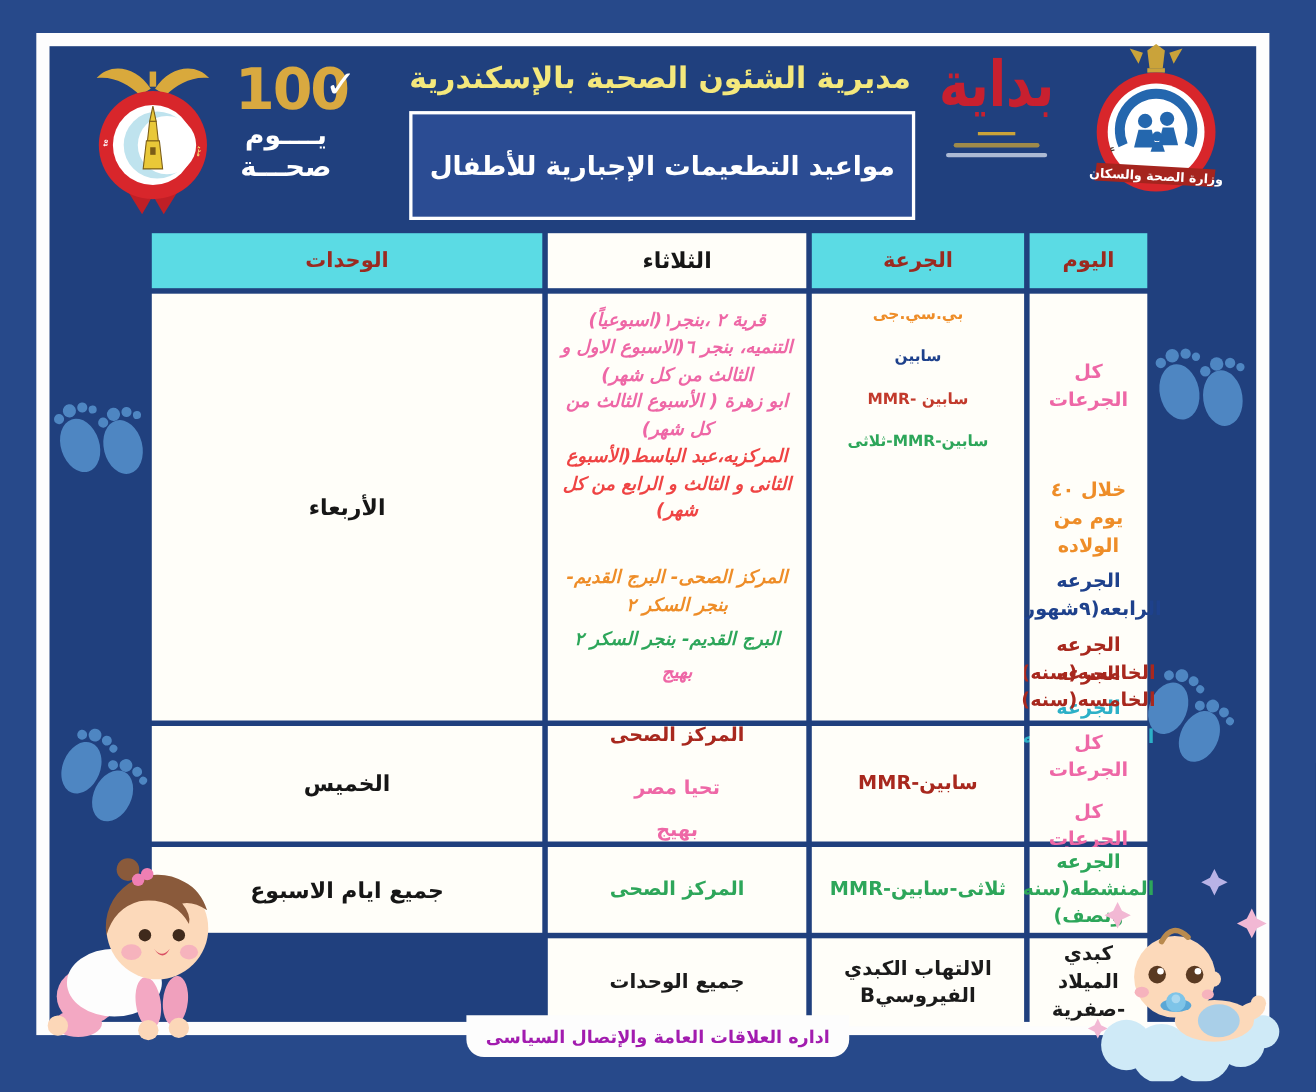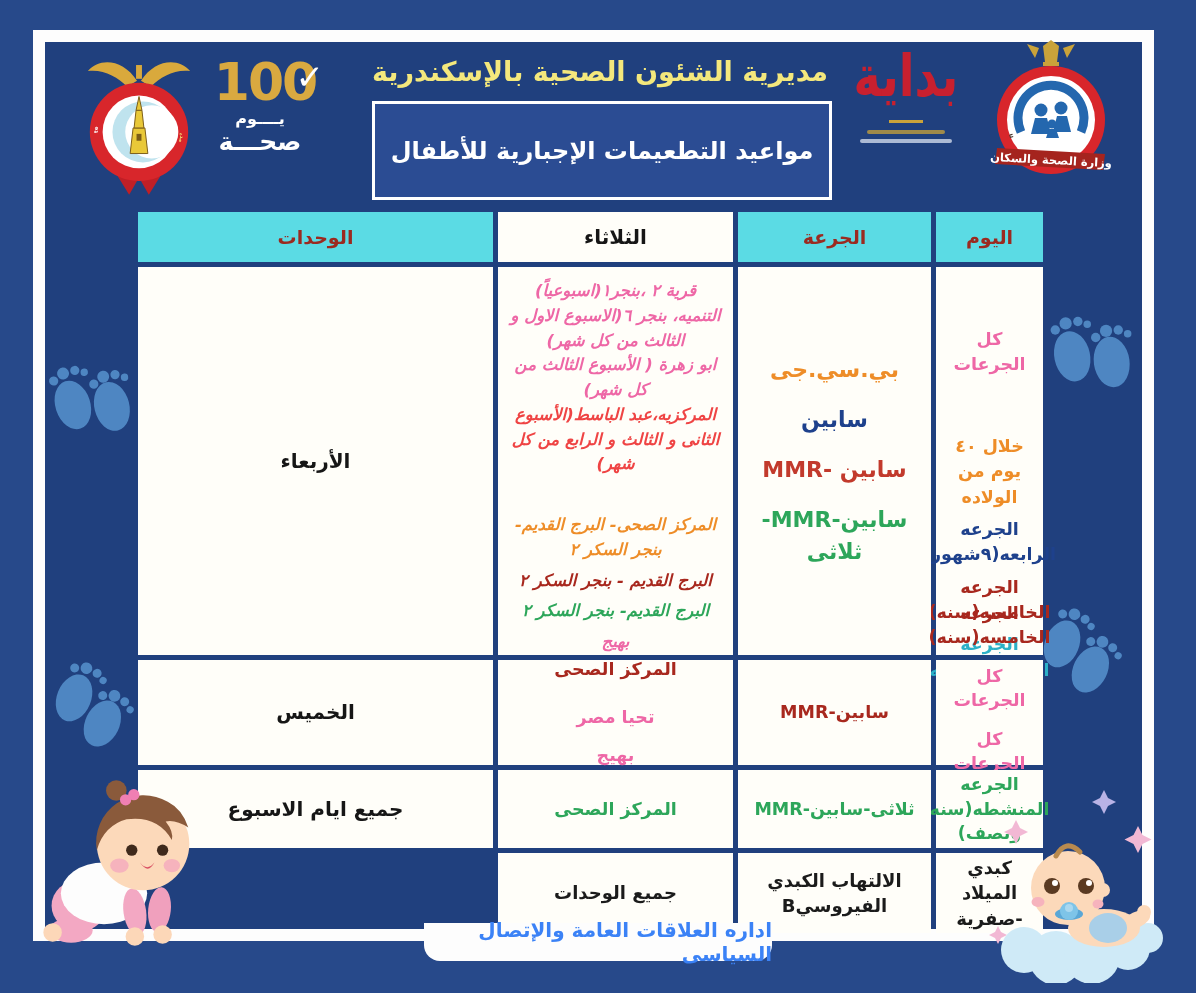--- a/index.html
+++ b/index.html
@@ -25,21 +25,21 @@
     display:flex;flex-direction:column;align-items:center;justify-content:center;gap:7px;
   }
   .title-box .l1{color:#ffffff;font-size:24px;}
   .title-box .l2{color:#68e3ea;font-size:22px;}
   
   .logo{position:absolute;z-index:3;}
   #logo-alex{left:80px;top:50px;width:118px;height:152px;}
   #logo-100{left:202px;top:56px;width:116px;height:120px;text-align:center;}
   #logo-100 .h-num{position:relative;color:#d9a940;font-size:52px;line-height:1;letter-spacing:-2px;margin-left:10px;}
   #logo-100 .h-check{position:absolute;right:-4px;top:4px;color:#ffffff;font-size:34px;}
-  #logo-100 .h-w1{color:#ffffff;font-size:16px;margin-top:2px;line-height:1.15;}
+  #logo-100 .h-w1{color:#ffffff;font-size:24px;margin-top:2px;line-height:1.15;}
   #logo-100 .h-w2{color:#ffffff;font-size:25px;line-height:1.15;}
   #logo-bedaya{left:850px;top:50px;width:112px;height:132px;text-align:center;}
   #logo-bedaya .bedaya-word{color:#c8202f;font-size:46px;line-height:.95;transform:scaleY(1.25);transform-origin:top center;}
   #logo-bedaya .bedaya-sep{width:34px;height:3px;background:#caa33a;margin:26px auto 7px;}
   #logo-bedaya .bedaya-sub{width:78px;height:4px;background:#caa33a;opacity:.75;border-radius:2px;margin:0 auto 5px;}
   #logo-bedaya .bedaya-sub2{width:92px;height:4px;background:#cfd8ea;opacity:.8;border-radius:2px;margin:0 auto;}
   #logo-moh{left:983px;top:36px;width:136px;height:148px;}
   
   .table{
     position:absolute;left:138px;top:212px;width:905px;height:721px;z-index:2;
@@ -48,35 +48,35 @@
     grid-template-rows:50px 388px 105px 78px 80px;
     gap:5px;
   }
   .cell{background:#fffef9;display:flex;flex-direction:column;align-items:center;text-align:center;box-sizing:border-box;padding:0 8px;}
   .th{background:#5bdbe4;color:#9b2a20;justify-content:center;font-size:19px;}
   .day{justify-content:center;color:#161616;font-size:20px;line-height:1.35;}
   .line{display:block;line-height:1.45;}
   .dose-tue{justify-content:flex-start;padding-top:60px;font-size:17.5px;}
   .dose-tue .line{margin-bottom:7px;}
   .dose-tue .line.big-gap{margin-bottom:56px;}
-  .vac-tue{justify-content:center;font-size:22px;}
+  .vac-tue{font-size:14px;}
   .vac-tue .line{margin:9px 0;}
   .units-tue{justify-content:flex-start;padding-top:12px;font-size:16.5px;}
   .units-tue .line{line-height:1.5;font-style:italic;}
   .units-tue .line.m{margin-top:6px;}
   .units-tue .line.g{margin-top:36px;}
   .c-center{justify-content:center;font-size:17.5px;}
   .c-center .line{margin:7px 0;line-height:1.4;}
   .c-black{font-size:18px;}
   
   .footer-box{
     position:absolute;left:424px;top:923px;width:348px;height:38px;z-index:6;
     background:#fdfdfd;border-radius:0 0 16px 16px;
     display:flex;align-items:center;justify-content:center;
-    color:#3b82f6;font-size:20px;
+    color:#a21caf;font-size:16px;
   }
   
   .feet{position:absolute;color:#4e86c2;z-index:1;}
   #feet1{left:44px;top:346px;width:92px;height:92px;transform:rotate(-6deg);}
   #feet2{left:1044px;top:298px;width:94px;height:94px;}
   #feet3{left:50px;top:650px;width:90px;height:98px;transform:rotate(34deg);}
   #feet4{left:1038px;top:596px;width:90px;height:98px;transform:rotate(34deg);}
   .baby{position:absolute;z-index:6;}
   #baby-girl{left:40px;top:770px;width:165px;height:185px;}
   #baby-boy{left:986px;top:778px;width:182px;height:205px;}
@@ -230,21 +230,20 @@
     <span class="line" style="color: rgb(30, 65, 140);">سابين</span>
     <span class="line" style="color: rgb(194, 58, 44);">سابين -MMR</span>
     <span class="line" style="color: rgb(45, 166, 90);">سابين-MMR-ثلاثى</span>
   </div>
   <div class="cell units-tue">
     <span class="line" style="color: rgb(238, 103, 166);">قرية ٢ ،بنجر١(اسبوعياً)</span>
     <span class="line" style="color: rgb(238, 103, 166);">التنميه، بنجر ٦(الاسبوع الاول و الثالث من كل شهر)</span>
     <span class="line" style="color: rgb(238, 103, 166);">ابو زهرة ( الأسبوع الثالث من كل شهر)</span>
     <span class="line" style="color: #ef4444;">المركزيه،عبد الباسط(الأسبوع الثانى و الثالث و الرابع من كل شهر)</span>
     <span class="line g" style="color: rgb(238, 141, 40);">المركز الصحى- البرج القديم- بنجر السكر ٢</span>
-    <span class="line m" style="color: rgb(168, 40, 30);">البرج القديم - بنجر السكر ٢</span>
     <span class="line m" style="color: rgb(45, 166, 90);">البرج القديم- بنجر السكر ٢</span>
     <span class="line m" style="color: rgb(238, 103, 166);">بهيج</span>
   </div>
 
   <div class="cell day">
       <span>الأربعاء</span>
     </div>
   <div class="cell c-center">
     <span class="line" style="color: rgb(168, 40, 30);">الجرعه الخامسه(سنه)</span>
     <span class="line" style="color: rgb(238, 103, 166);">كل الجرعات</span>

